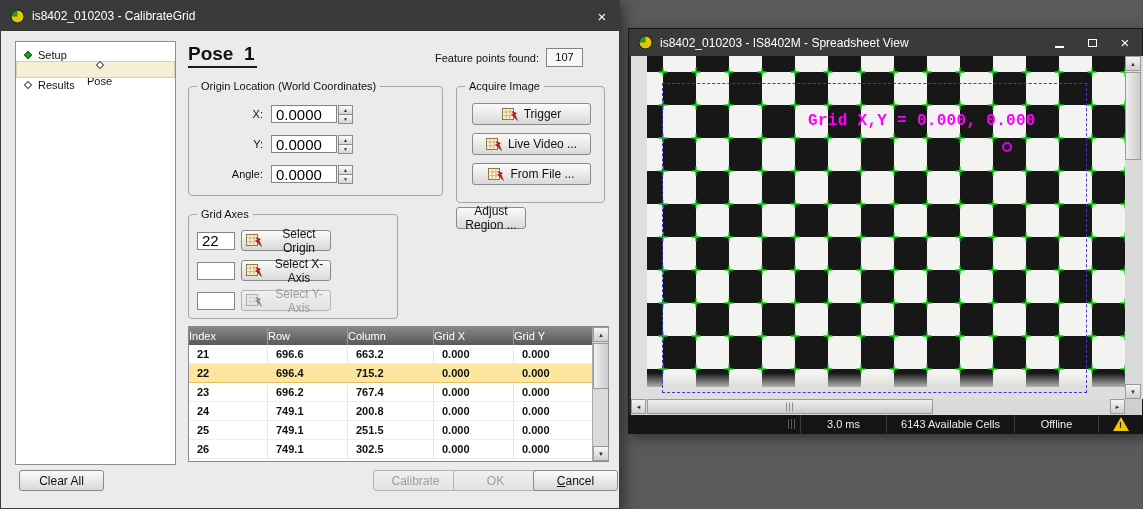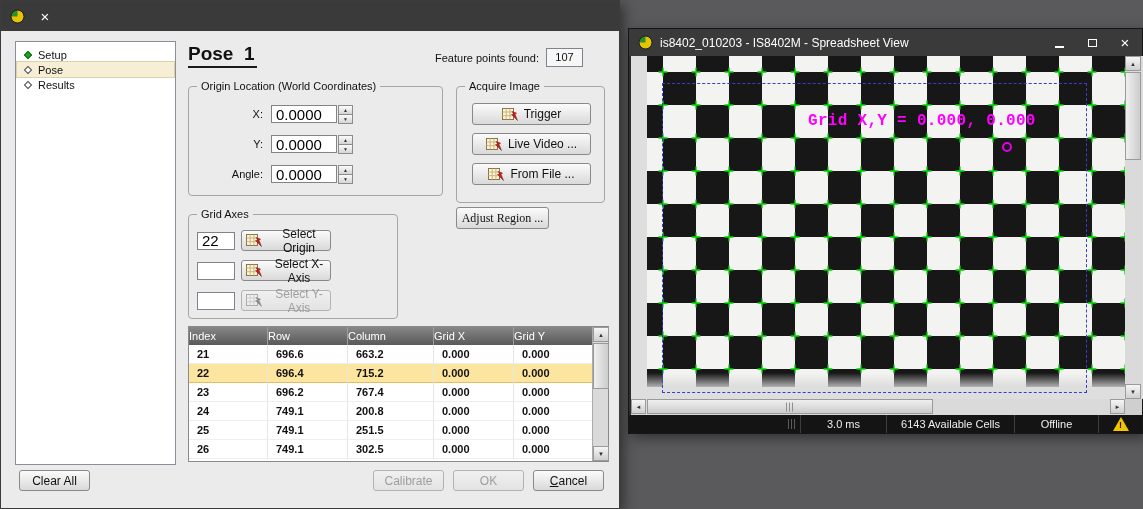--- a/index.html
+++ b/index.html
@@ -17,21 +17,21 @@
   .tbar-title { flex:1; font-size:12px; white-space:nowrap; overflow:hidden; }
   .wbtn { width:26px; height:20px; display:flex; align-items:center; justify-content:center;
           font-size:15px; color:#fff; cursor:pointer; }
   .glyph-min { width:9px; height:2px; background:#fff; margin-top:9px; }
   .glyph-max { width:9px; height:8px; border:1px solid #fff; }
 
   
   .tree { position:absolute; left:14px; top:40px; width:161px; height:424px; background:#fff;
           border:1px solid #8a9097; font-size:11px; padding-top:5px; }
   .titem { display:flex; align-items:center; gap:7px; height:15px; padding-left:8px; margin:0 1px; cursor:pointer; }
-  .titem.sel { background:#f6eed5; outline:1px solid #dcd1a9; }
+  .titem.sel { background:#f6eed5; outline:1px solid #dcd1a9;flex-direction:column; }
   .diam { width:6px; height:6px; transform:rotate(45deg); flex:0 0 6px; }
   .diam.green  { background:#23a223; border:1px solid #0f6a0f; }
   .diam.hollow { background:#fff;     border:1px solid #4a4a4a; }
 
   .pose-title { position:absolute; left:187px; top:42px; font-size:19px; font-weight:bold;
                 border-bottom:2px solid #1a1a1a; padding:0 2px 1px 0; white-space:pre; }
   .fp-label { position:absolute; left:398px; top:51px; width:140px; text-align:right; font-size:11px; }
   .fp-box   { position:absolute; left:545px; top:47px; width:37px; height:19px; background:#f7f7f7;
               border:1px solid #7d848c; font-size:11px; text-align:center; line-height:17px; }
 
@@ -51,21 +51,21 @@
                background:linear-gradient(#fbfbfb,#d5d5d5); border:1px solid #8c8c8c; }
   .spin span + span { border-top:none; }
 
   .btn { display:flex; align-items:center; justify-content:center; gap:6px;
          background:linear-gradient(#fbfbfb,#d9d9d9); border:1px solid #898989; border-radius:3px;
          font-size:12px; font-family:inherit; color:#111; cursor:pointer; }
   .btn.dis { color:#9d9d9d; background:linear-gradient(#f0f0f0,#e3e3e3); border-color:#b3b3b3; cursor:default; }
   .btn.dis svg { filter:grayscale(1) opacity(.55); }
   .acq  { position:absolute; left:15px; width:119px; height:22px; }
   .bico { flex:0 0 16px; }
-  #btn-adjust { position:absolute; left:455px; top:206px; width:93px; height:22px;font-family:Liberation Serif, serif; }
+  #btn-adjust { position:absolute; left:455px; top:206px; width:70px; height:22px; }
 
   .arow { position:absolute; left:8px; display:flex; align-items:center; gap:6px; }
   .afield { width:38px; }
   .abtn { width:90px; height:21px; justify-content:flex-start; padding-left:4px; }
 
   .dtable { position:absolute; left:187px; top:325px; width:421px; height:136px;
             border:1px solid #8a8a8a; background:#fff; display:flex; }
   .tmain { width:403px; }
   .thead { display:flex; height:18px; }
   .th { background:linear-gradient(#878787,#595959); color:#fff; font-size:11px;
@@ -81,21 +81,21 @@
   .sbtn { position:absolute; display:flex; align-items:center; justify-content:center;
           background:linear-gradient(#f6f6f6,#cfcfcf); border:1px solid #9a9a9a;
           font-size:6px; color:#333; cursor:pointer; }
   .sthumb { position:absolute; background:linear-gradient(90deg,#efefef,#cccccc);
             border:1px solid #9a9a9a; cursor:pointer; }
   .sthumb-h { background:linear-gradient(#efefef,#cccccc); }
   .gripv { position:absolute; left:50%; top:50%; transform:translate(-50%,-50%);
            width:8px; height:9px;
            background:repeating-linear-gradient(90deg,#8f8f8f 0 1px,transparent 1px 3px); }
 
-  .fbtn { position:absolute; top:469px; width:71px; height:21px; }
+  .fbtn { position:absolute; top:469px; width:85px; height:21px; }
 
   
   #img-area { position:absolute; left:2px; top:27px; width:546px; height:343px;
               background:#dedede; overflow:hidden;font-family:Liberation Mono, monospace; }
   .board { position:absolute; left:16px; top:0; width:478px; height:331px;
            background:conic-gradient(#f3f3f1 0 25%, #171717 0 50%, #f3f3f1 0 75%, #171717 0);
            background-size:66px 66px; background-position:-17px -17px; }
   .board-fade { position:absolute; left:16px; top:317px; width:478px; height:14px;
                 background:linear-gradient(rgba(222,222,222,0),rgba(215,215,215,.8)); }
   .crosses { position:absolute; left:16px; top:0; }
@@ -126,20 +126,21 @@
 </head>
 <body>
 
 <section class="win" id="win-cal">
   <header class="tbar">
     <svg width="15" height="15" viewBox="0 0 15 15">
       <circle cx="7.5" cy="7.5" r="6.5" fill="#e6c400"></circle>
       <path d="M7.5 1 A6.5 6.5 0 0 0 1 7.5 L7.5 7.5 Z" fill="#2b8f2b"></path>
       <circle cx="7.5" cy="7.5" r="6.5" fill="none" stroke="#1c1c1c"></circle>
     </svg>
+    <span class="tbar-title">is8402_010203 - CalibrateGrid</span>
     <span class="wbtn">×</span>
   </header>
 
   <div class="tree">
     <div class="titem">
       <span class="diam green"></span>
       <span>Setup</span>
     </div>
     <div class="titem sel">
       <span class="diam hollow"></span>

